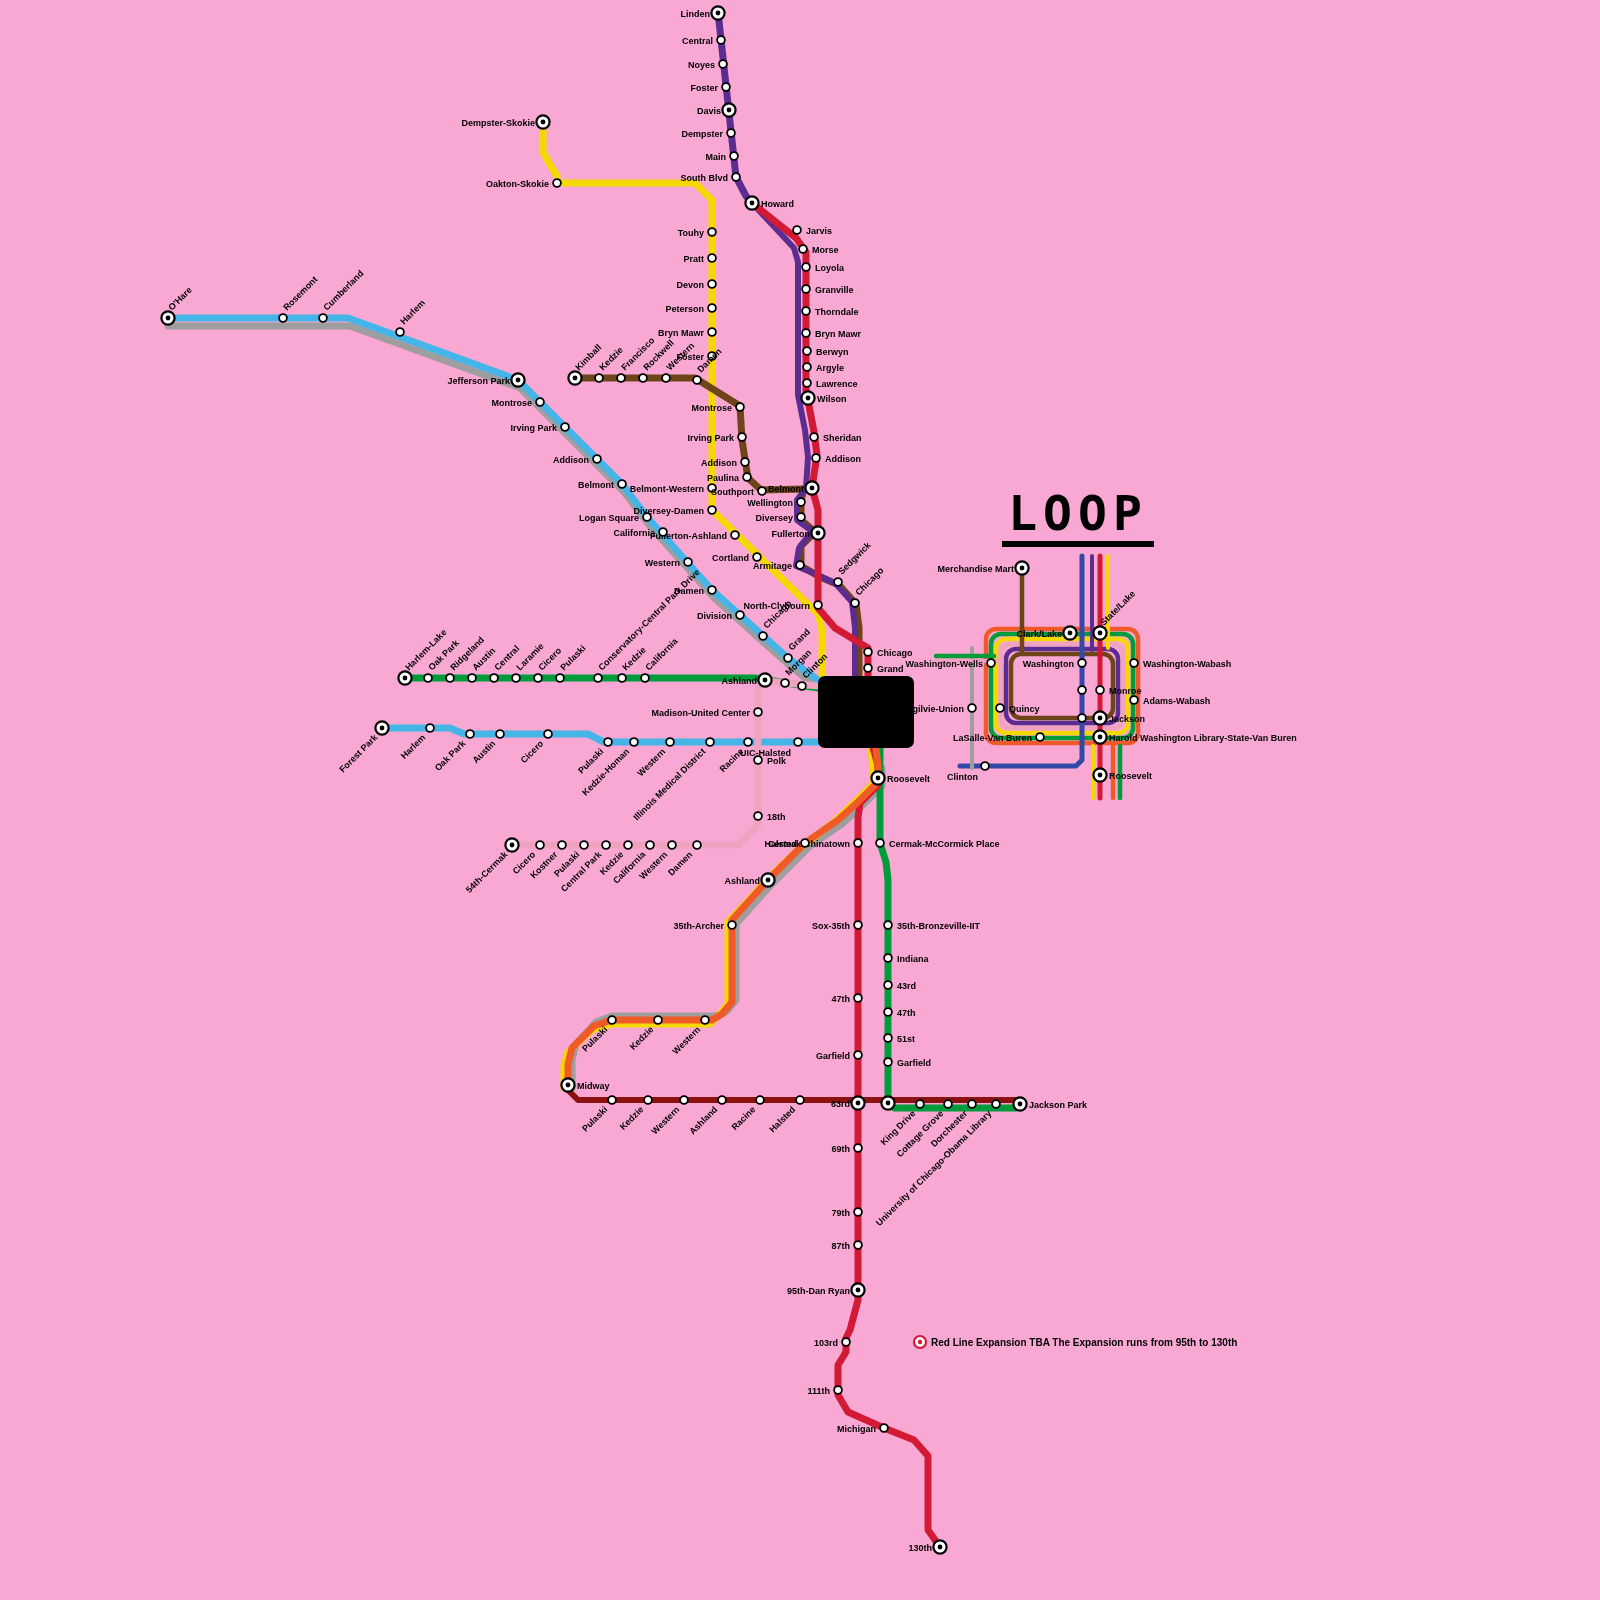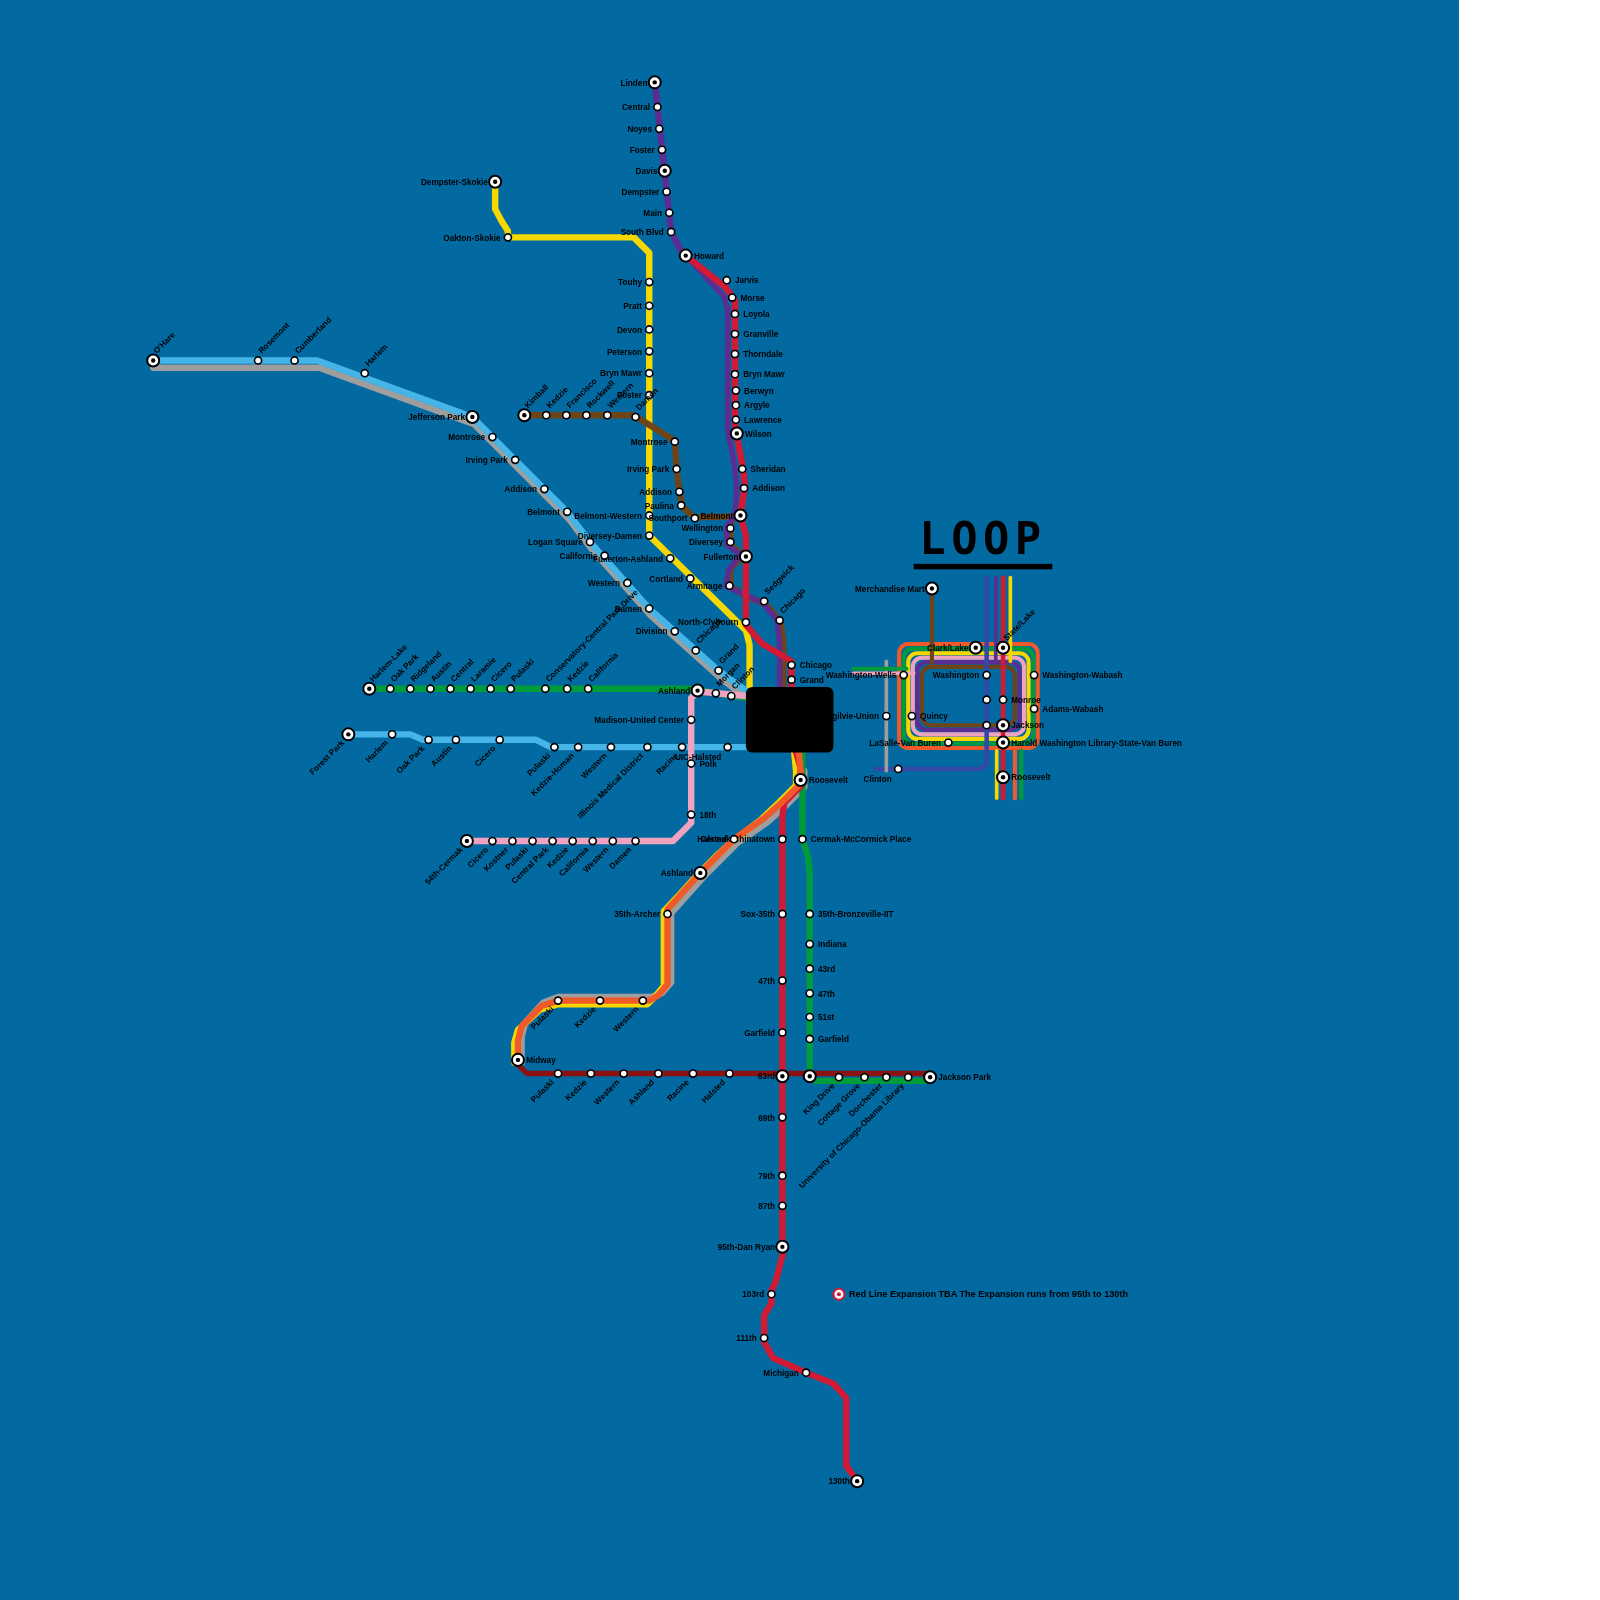--- a/index.html
+++ b/index.html
@@ -1,16 +1,16 @@
 <!DOCTYPE html>
 <html><head>
 <meta charset="utf-8">
 <style>
   html,body{margin:0;padding:0;background:#ffffff;}
-  .stage{width:1459px;height:1600px;background:#0369a1;position:relative;overflow:hidden;}
+  .stage{width:1600px;height:1600px;background:#f9a8d4;position:relative;overflow:hidden;}
   svg{width:100%;height:100%;display:block;}
   .stn{font:bold 9px "Liberation Sans",sans-serif;fill:#000;}
   .title{font:bold 48px "DejaVu Sans Mono",monospace;letter-spacing:6px;fill:#000;}
   .note{font:bold 10px "Liberation Sans",sans-serif;fill:#000;}
 </style>
 </head>
 <body>
 
 <div class="stage">
   <svg id="map" viewBox="0 0 1600 1600" xmlns="http://www.w3.org/2000/svg">

